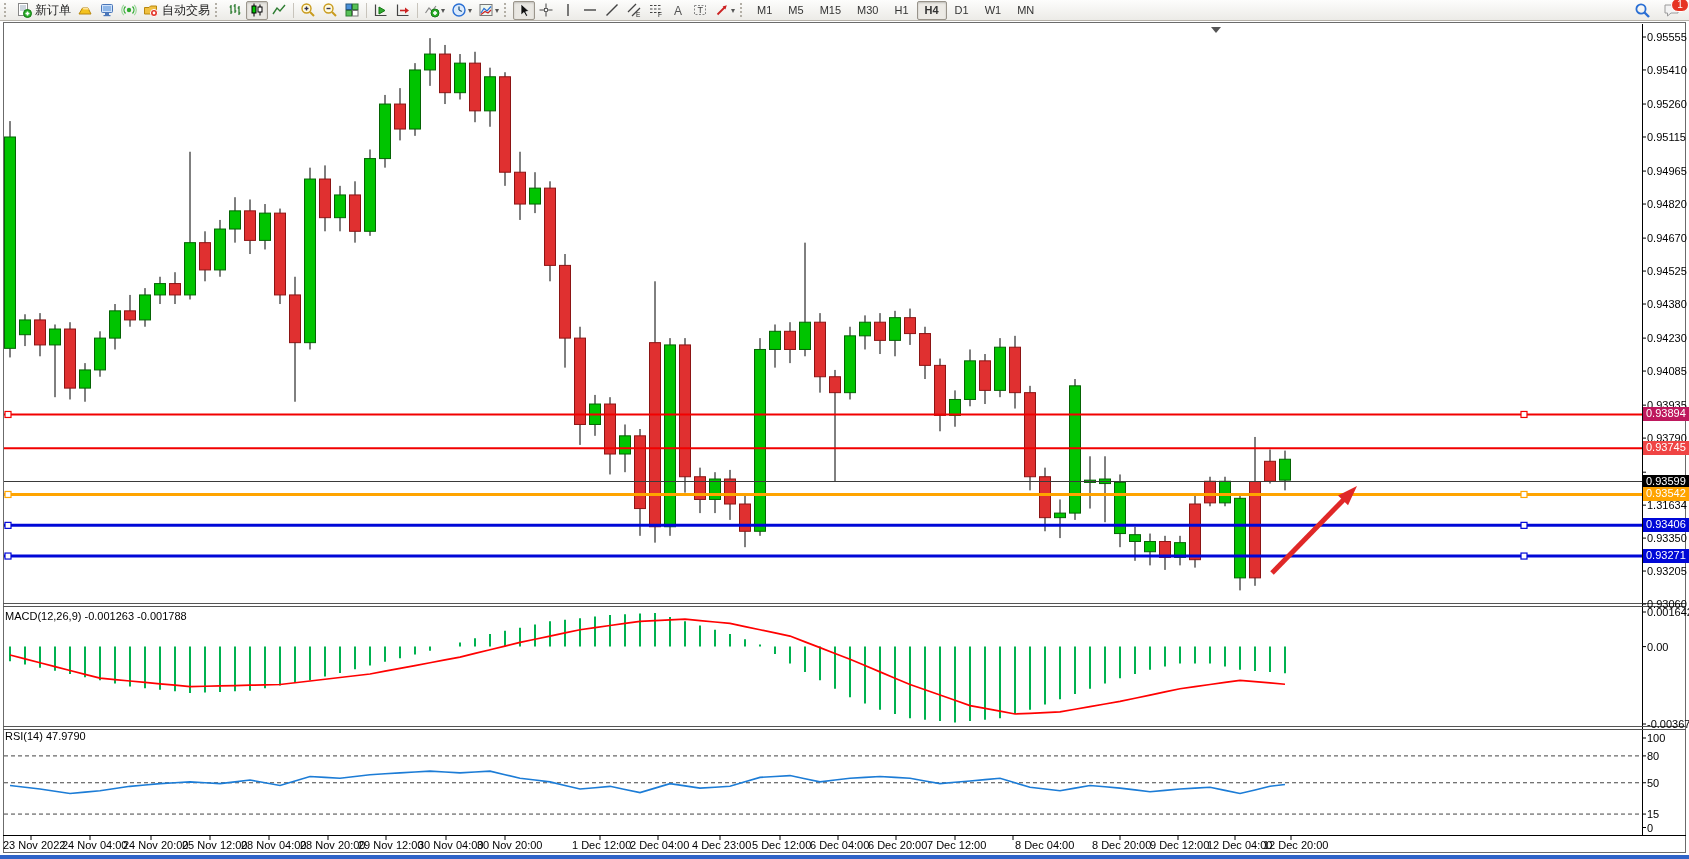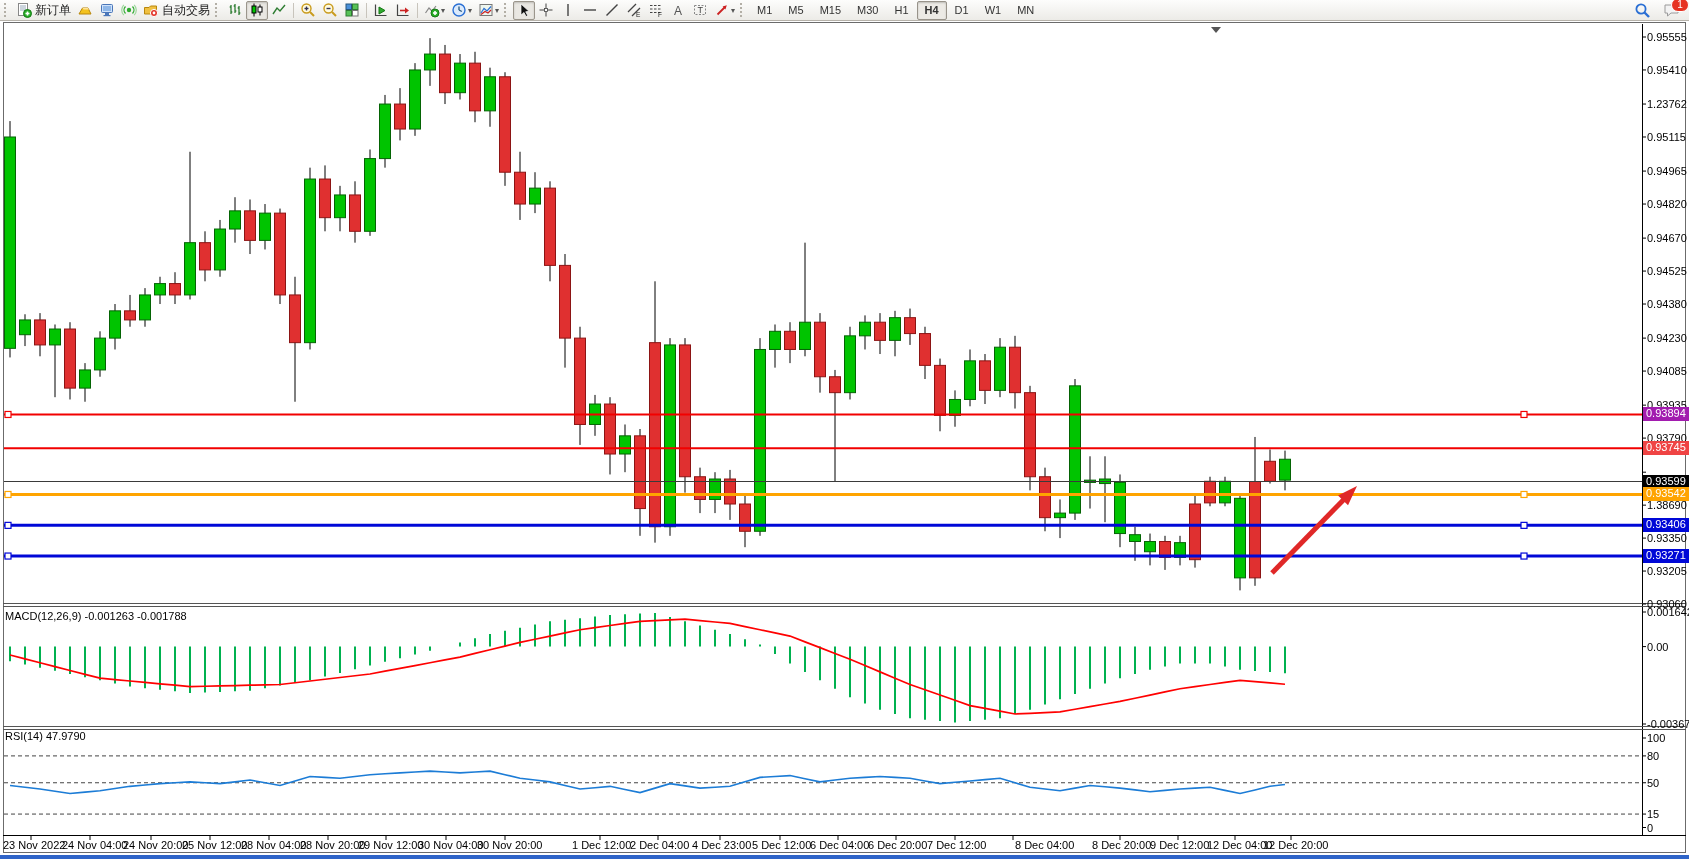--- a/index.html
+++ b/index.html
@@ -633,37 +633,37 @@
   <div class="chart-title" style="z-index:7">
     <span class="dd">▼</span><span>USDCHF-,H4</span>&nbsp;&nbsp;<span>0.93696 0.93735 0.93596 0.93599</span>
   </div>
 
   <div class="pane-label" style="top:610px">MACD(12,26,9) -0.001263 -0.001788</div>
   <div class="pane-label" style="top:730px">RSI(14) 47.9790</div>
 
   <div id="labels">
       <span class="lbl" style="left: 1647px; top: 37px;">0.95555</span>
       <span class="lbl" style="left: 1647px; top: 69.9519px;">0.95410</span>
-      <span class="lbl" style="left: 1647px; top: 104.04px;">1.23762</span>
+      <span class="lbl" style="left: 1647px; top: 104.04px;">0.95260</span>
       <span class="lbl" style="left: 1647px; top: 136.992px;">0.95115</span>
       <span class="lbl" style="left: 1647px; top: 171.08px;">0.94965</span>
       <span class="lbl" style="left: 1647px; top: 204.032px;">0.94820</span>
       <span class="lbl" style="left: 1647px; top: 238.12px;">0.94670</span>
       <span class="lbl" style="left: 1647px; top: 271.072px;">0.94525</span>
       <span class="lbl" style="left: 1647px; top: 304.024px;">0.94380</span>
       <span class="lbl" style="left: 1647px; top: 338.112px;">0.94230</span>
       <span class="lbl" style="left: 1647px; top: 371.064px;">0.94085</span>
       <span class="lbl" style="left: 1647px; top: 405.152px;">0.93935</span>
       <span class="lbl" style="left: 1647px; top: 438.104px;">0.93790</span>
       <span class="lbl" style="left: 1647px; top: 497px; font-style: italic;">0.93640</span>
-      <span class="lbl" style="left: 1647px; top: 505.144px;">1.38690</span>
+      <span class="lbl" style="left: 1647px; top: 505.144px;">1.31634</span>
       <span class="lbl" style="left: 1647px; top: 538.096px;">0.93350</span>
       <span class="lbl" style="left: 1647px; top: 571.048px;">0.93205</span>
       <span class="lbl" style="left: 1647px; top: 604px;">0.93060</span>
-      <span class="badge" style="left: 1643px; top: 414.47px; background: #a21caf;">0.93894</span>
+      <span class="badge" style="left: 1643px; top: 414.47px; background: #be185d;">0.93894</span>
       <span class="badge" style="left: 1643px; top: 448.331px; background: #ef4444;">0.93745</span>
       <span class="badge" style="left: 1643px; top: 481.51px; background: rgb(0, 0, 0);">0.93599</span>
       <span class="badge" style="left: 1643px; top: 494.463px; background: rgb(255, 164, 0);">0.93542</span>
       <span class="badge" style="left: 1643px; top: 525.37px; background: rgb(0, 8, 215);">0.93406</span>
       <span class="badge" style="left: 1643px; top: 556.049px; background: rgb(0, 8, 215);">0.93271</span>
       <span class="lbl" style="left: 1647px; top: 612px;">0.001642</span>
       <span class="lbl" style="left: 1647px; top: 646.594px;">0.00</span>
       <span class="lbl" style="left: 1647px; top: 724px;">-0.003674</span>
       <span class="lbl" style="left: 1647px; top: 738px;">100</span>
       <span class="lbl" style="left: 1647px; top: 755.9px;">80</span>

